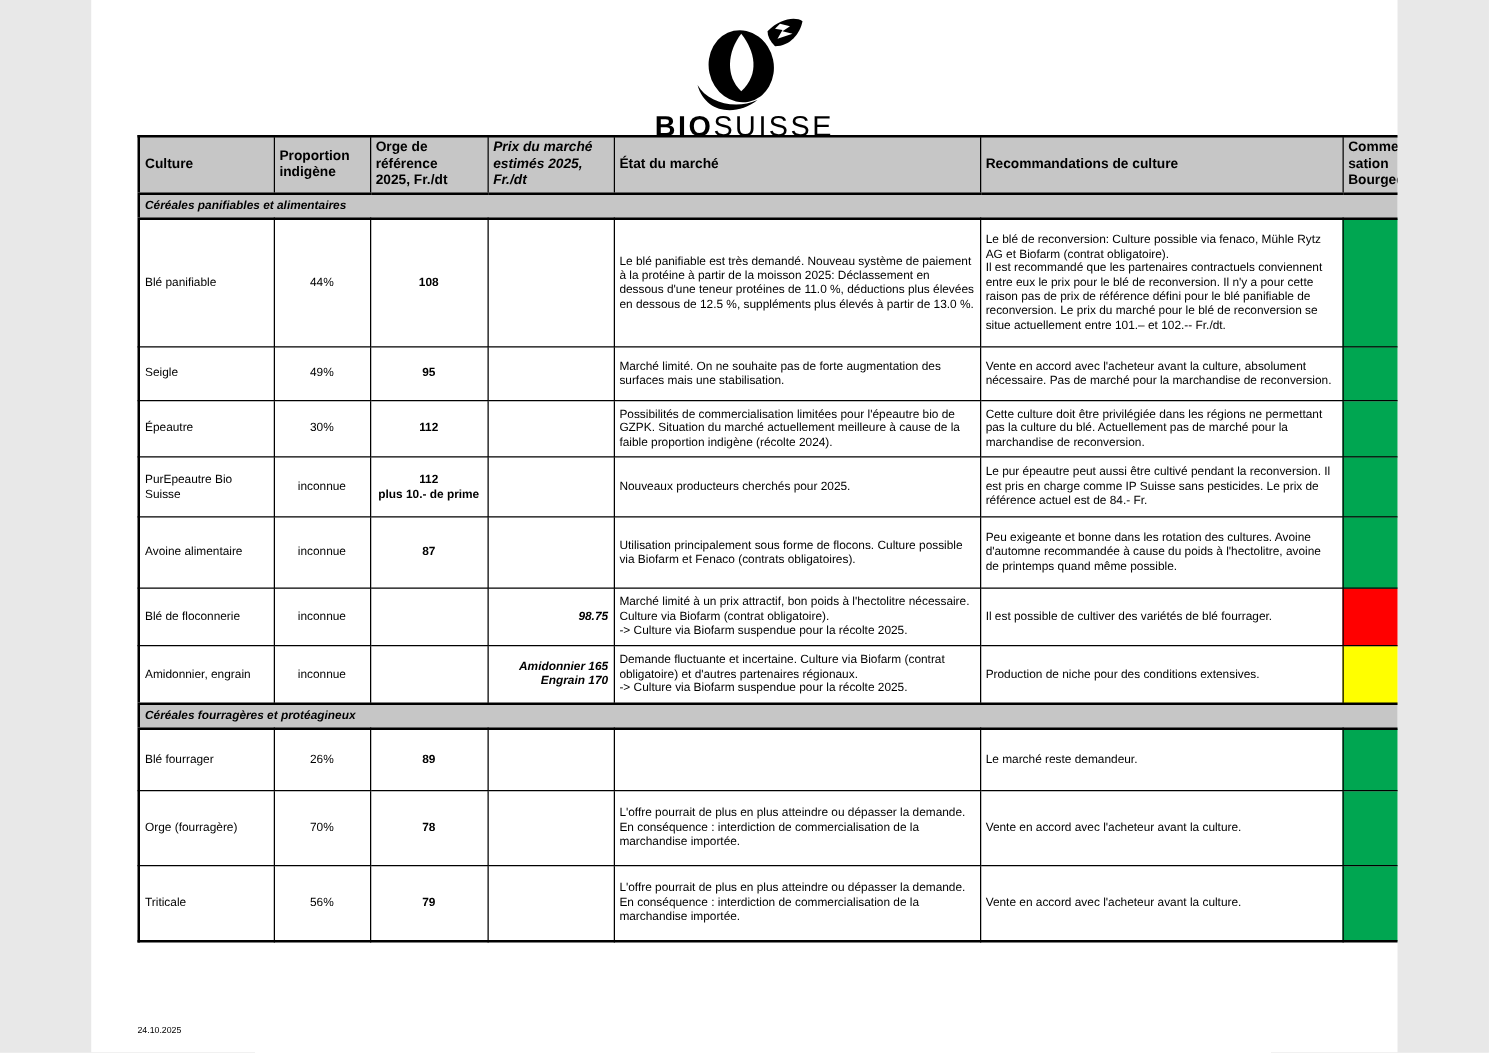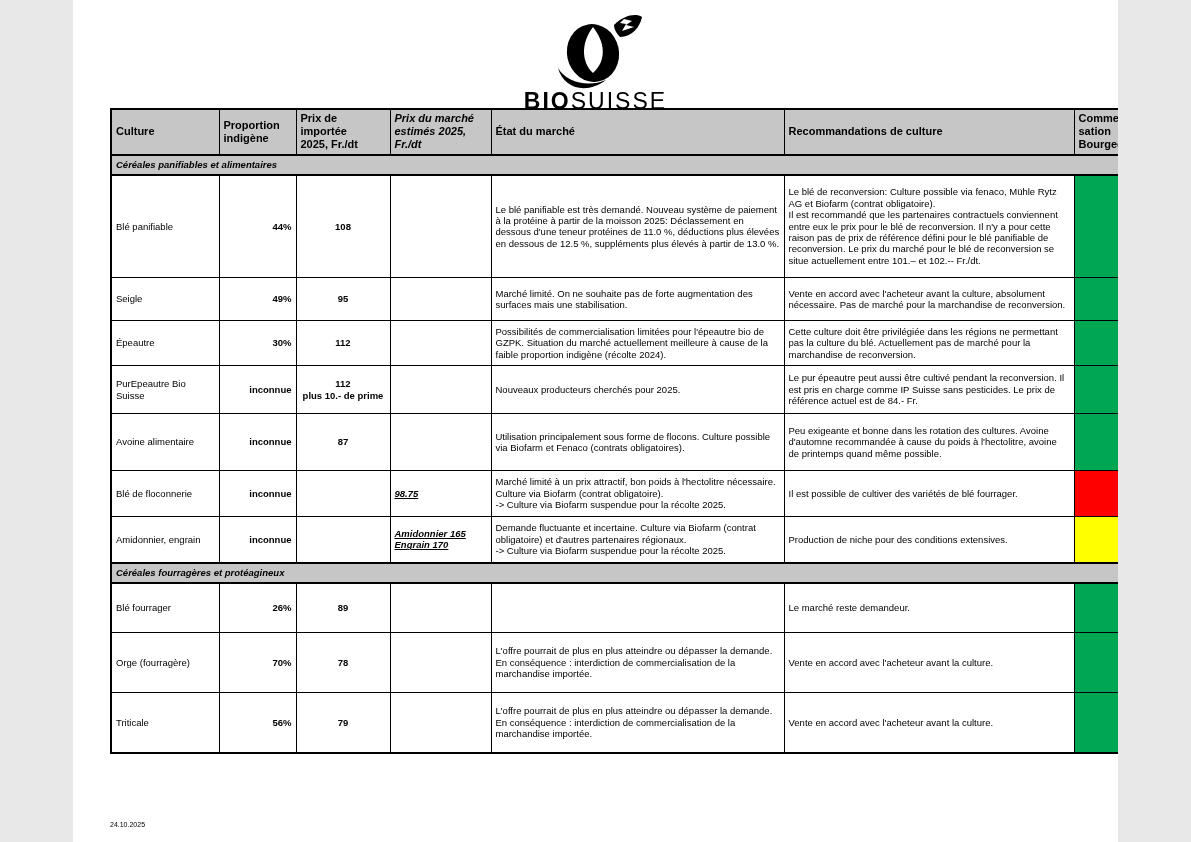--- a/index.html
+++ b/index.html
@@ -63,23 +63,23 @@
     font-weight: bold;
     font-style: italic;
     font-size: 10.5px;
     height: 20px;
     padding: 1px 4px;
     border-top: 2px solid #000;
     border-bottom: 2px solid #000;
   }
   .prices tbody td { font-size: 9.5px; line-height: 1.2; }
   .td-culture { text-align: left; }
-  .td-center { text-align: right; font-weight: bold; }
+  .td-center { text-align: center; }
   .td-price { text-align: center; font-weight: bold; font-size: 10px; white-space: pre-line; }
-  .td-price-market { text-align: left; font-weight: bold; font-style: italic; font-size: 10px; white-space: pre-line; text-decoration: underline; }
+  .td-price-market { text-align: right; font-weight: bold; font-style: italic; font-size: 10px; white-space: pre-line; }
   .td-text { text-align: left; white-space: pre-line; }
   .footer-date {
     position: absolute;
     left: 37px;
     top: 821px;
     font-size: 7px;
   }
 </style>
 </head>
 <body>
@@ -106,21 +106,21 @@
       <col style="width:293px">
       <col style="width:290px">
       <col style="width:86px">
       <col style="width:86px">
     </colgroup>
     <thead>
       <tr>
         <th>Culture</th>
         <th>Proportion
 indigène</th>
-        <th>Prix de importée
+        <th>Orge de référence
 2025, Fr./dt</th>
         <th class="th-italic">Prix du marché
 estimés 2025,
 Fr./dt</th>
         <th>État du marché</th>
         <th>Recommandations de culture</th>
         <th>Commerciali-
 sation
 Bourgeon</th>
         <th>Commerciali-

